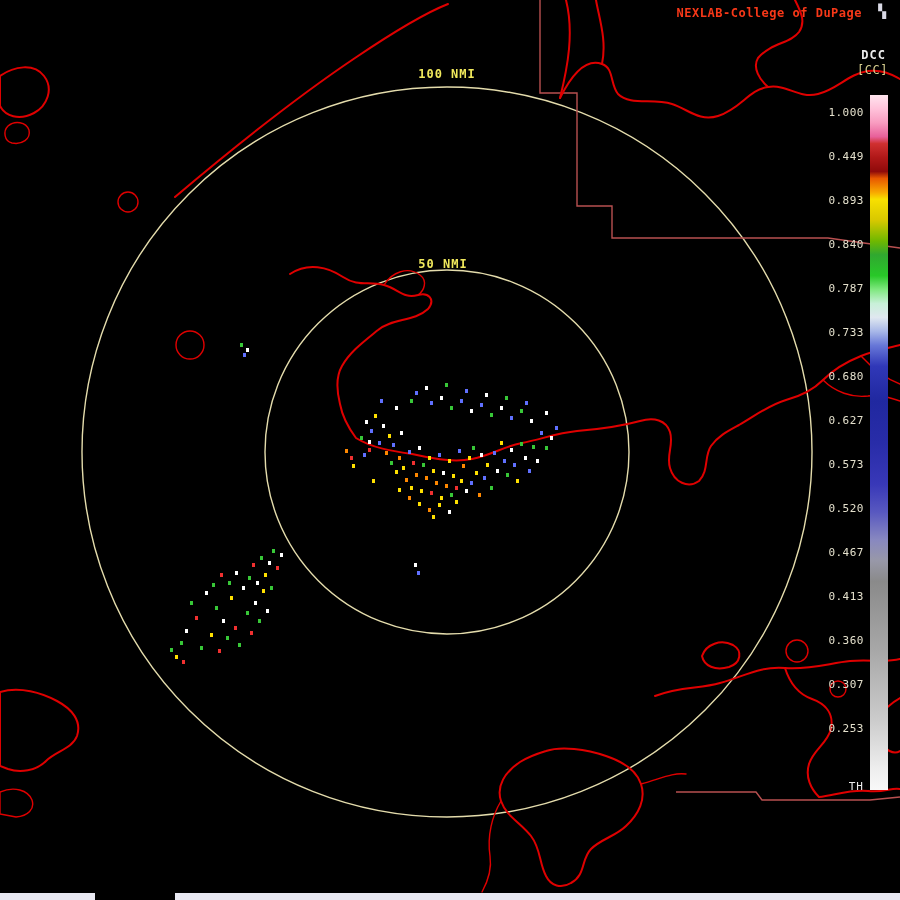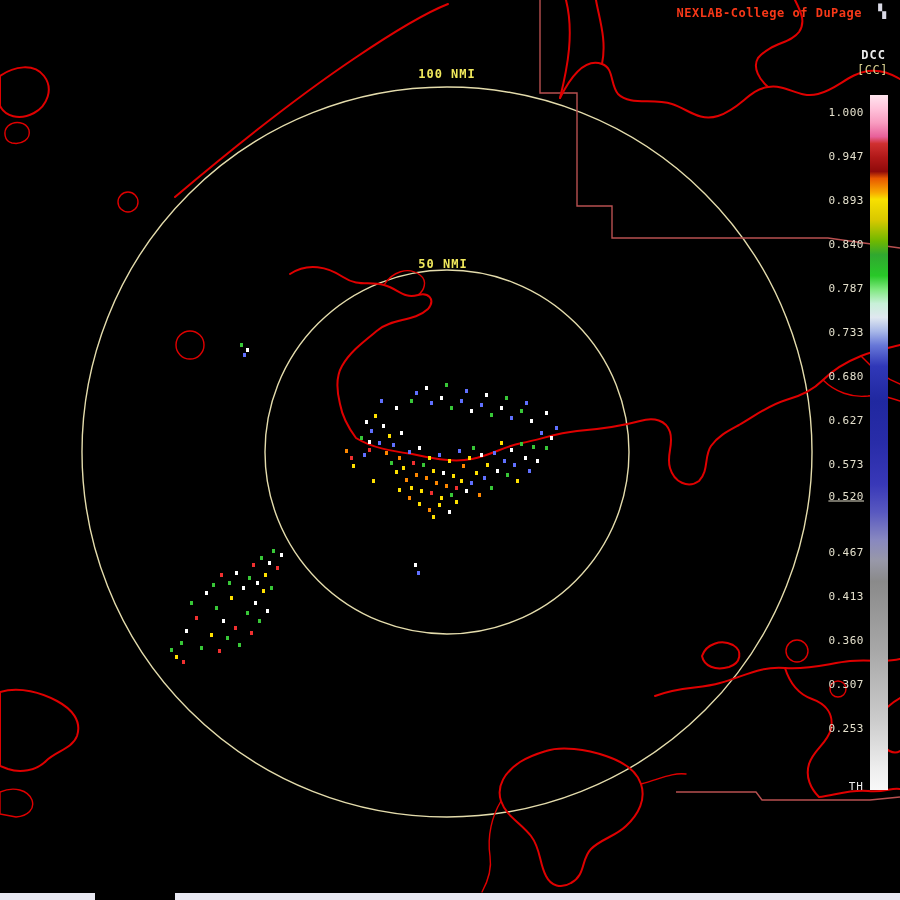--- a/index.html
+++ b/index.html
@@ -243,29 +243,29 @@
   <div class="ring-label" style="left:443px;top:264px;text-align:right;">50 NMI</div>
 
   <div class="brand">NEXLAB-College of DuPage</div>
   <div class="brand-glyph">▚</div>
 
   <div class="cb-title">DCC</div>
   <div class="cb-subtitle">[CC]</div>
   <div id="colorbar" style="background: linear-gradient(rgb(255, 228, 238) 0%, rgb(255, 194, 218) 2%, rgb(248, 156, 192) 4%, rgb(232, 96, 154) 6%, rgb(208, 48, 48) 7%, rgb(176, 24, 24) 9%, rgb(143, 10, 10) 11%, rgb(232, 88, 0) 12%, rgb(248, 168, 0) 14%, rgb(248, 224, 0) 15%, rgb(216, 200, 0) 18%, rgb(112, 184, 0) 21%, rgb(48, 168, 48) 23%, rgb(40, 200, 40) 26%, rgb(128, 232, 128) 28%, rgb(200, 240, 216) 30%, rgb(224, 232, 240) 32%, rgb(168, 184, 232) 34%, rgb(104, 120, 216) 36%, rgb(48, 56, 184) 39%, rgb(32, 40, 160) 44%, rgb(40, 44, 168) 50%, rgb(56, 56, 184) 56%, rgb(88, 88, 192) 60%, rgb(136, 136, 192) 64%, rgb(152, 152, 168) 67%, rgb(138, 138, 138) 70%, rgb(168, 168, 168) 80%, rgb(204, 204, 204) 90%, rgb(238, 238, 238) 97%, rgb(248, 248, 248) 100%);"></div>
   <div>
       <div class="cb-label" style="top: 112px; margin-left: 20px;">1.000</div>
-      <div class="cb-label" style="top: 156px;">0.947</div>
+      <div class="cb-label" style="top: 156px;">0.449</div>
       <div class="cb-label" style="top: 200px;">0.893</div>
       <div class="cb-label" style="top: 244px;">0.840</div>
       <div class="cb-label" style="top: 288px;">0.787</div>
       <div class="cb-label" style="top: 332px;">0.733</div>
       <div class="cb-label" style="top: 376px;">0.680</div>
       <div class="cb-label" style="top: 420px;">0.627</div>
       <div class="cb-label" style="top: 464px;">0.573</div>
-      <div class="cb-label" style="top: 496px; text-decoration: underline;">0.520</div>
+      <div class="cb-label" style="top: 508px;">0.520</div>
       <div class="cb-label" style="top: 552px;">0.467</div>
       <div class="cb-label" style="top: 596px;">0.413</div>
       <div class="cb-label" style="top: 640px;">0.360</div>
       <div class="cb-label" style="top: 684px;">0.307</div>
       <div class="cb-label" style="top: 728px;">0.253</div>
     </div>
   <div class="cb-th">TH</div>
 
 
   <div id="scrollbar">

